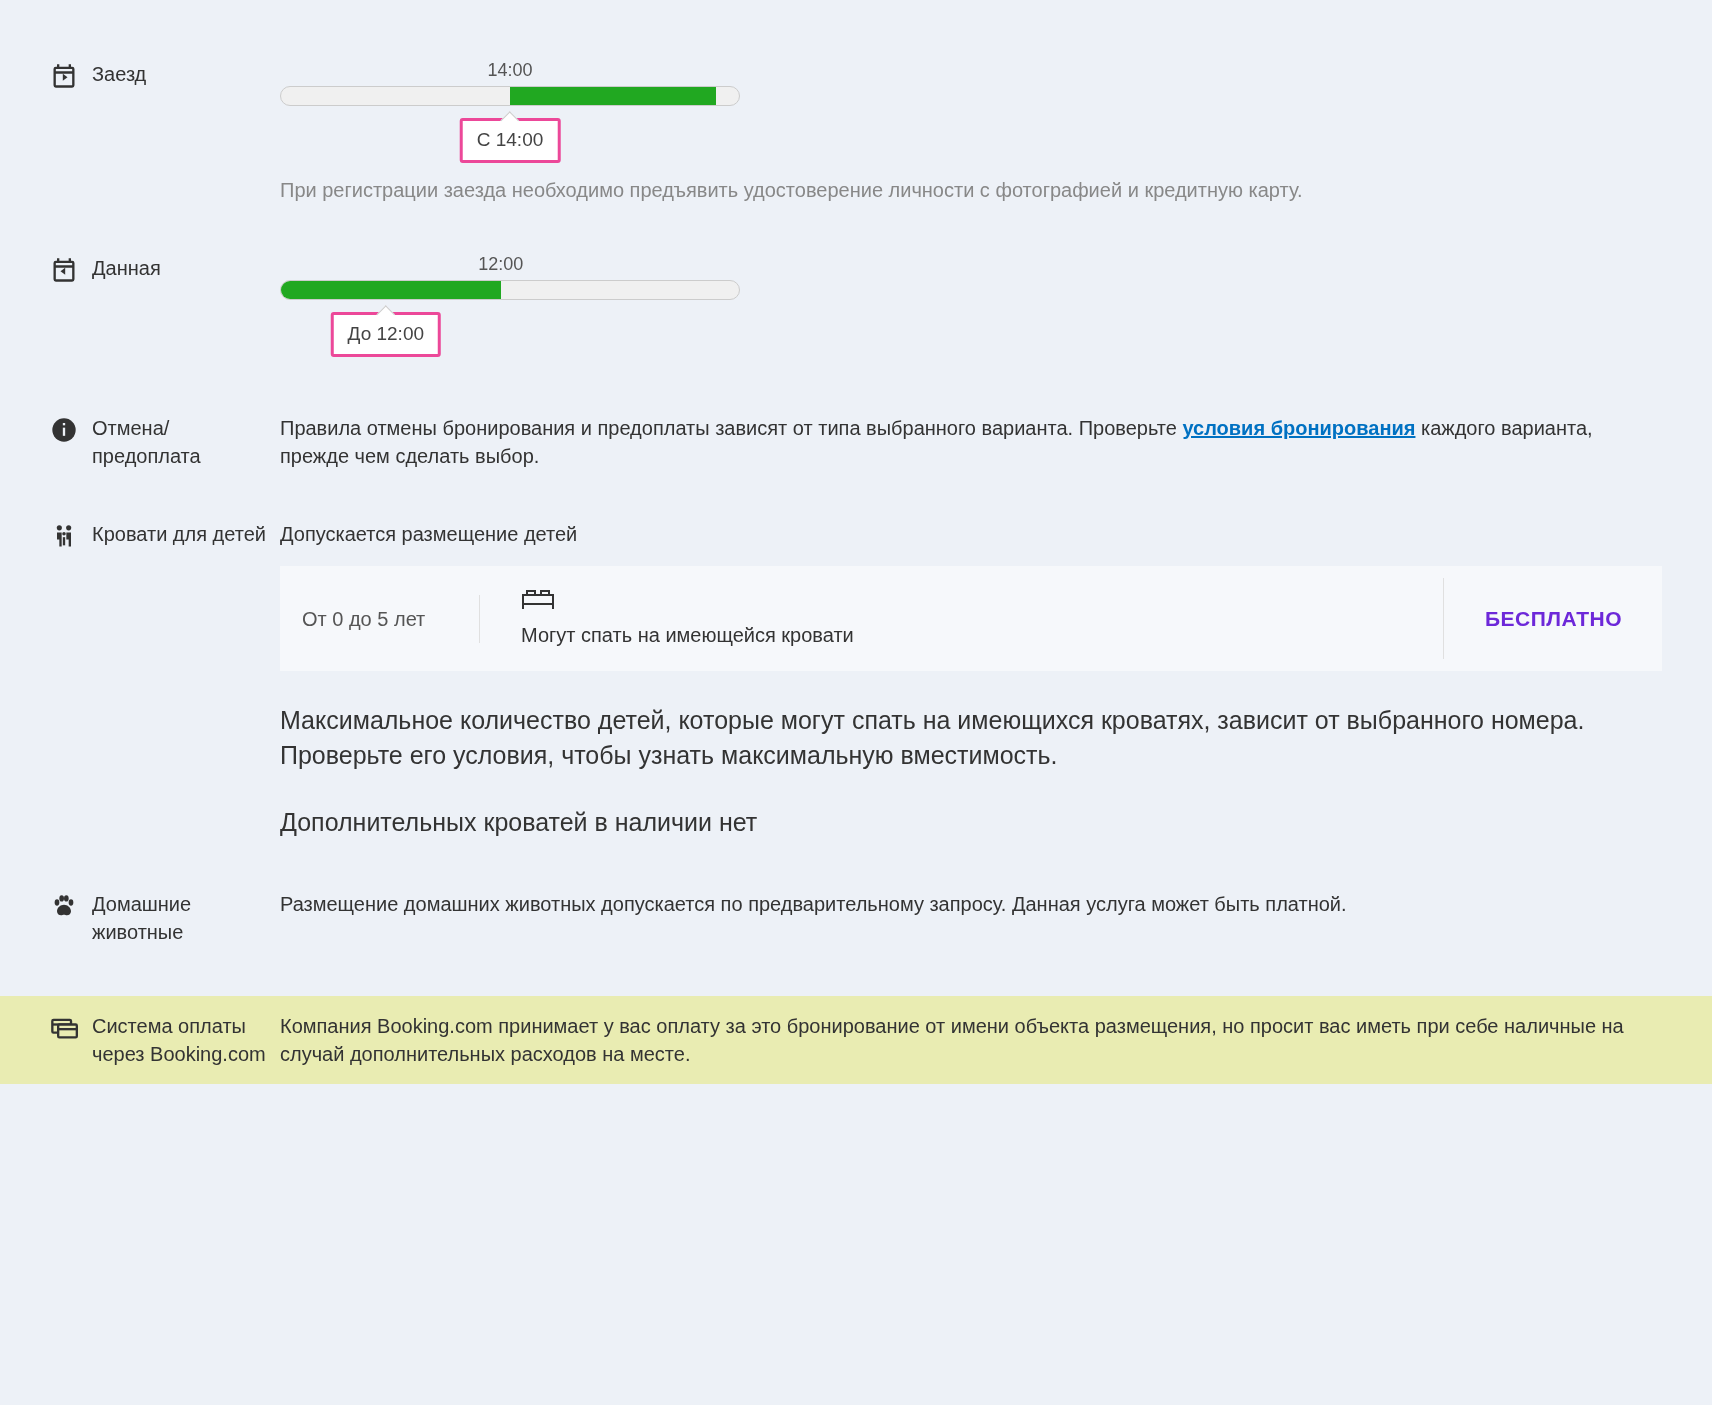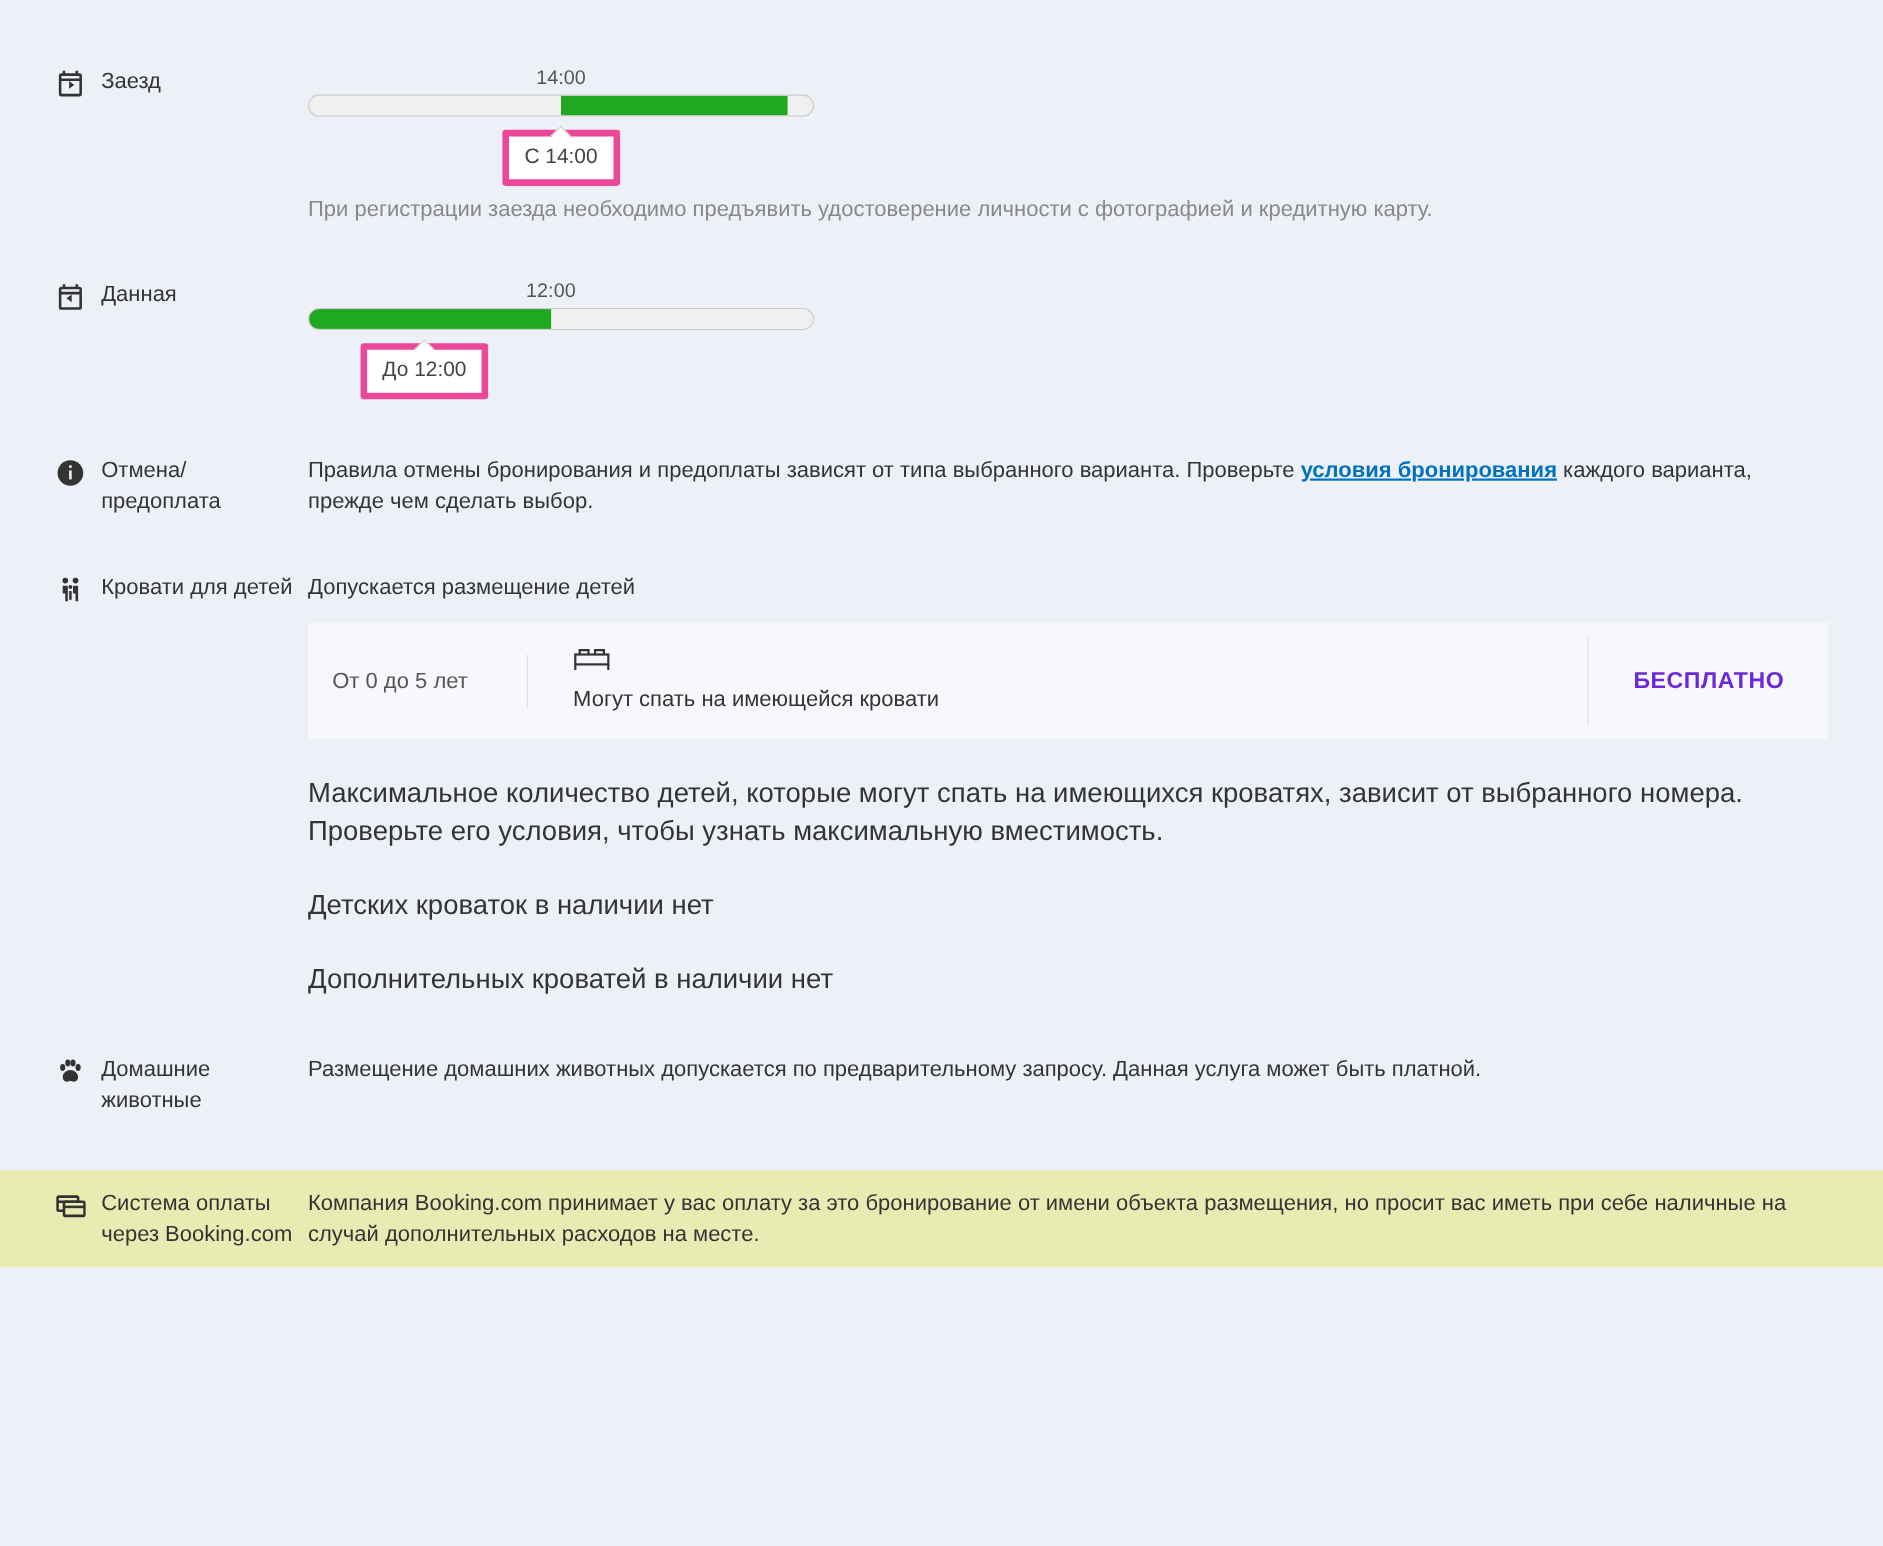--- a/index.html
+++ b/index.html
@@ -68,21 +68,21 @@
 }
 .bar-fill {
   position: absolute;
   top: 0;
   bottom: 0;
   background: #21a821;
 }
 .bar-tooltip {
   display: inline-block;
   background: #fff;
-  border: 6px solid #ec4899;
+  border: 3px solid #ec4899;
   border-radius: 3px;
   padding: 6px 14px;
   font-size: 19px;
   color: #444;
   margin-top: 12px;
   position: relative;
 }
 .bar-tooltip::before {
   content: '';
   position: absolute;
@@ -239,21 +239,20 @@
                 <path d="M2 16v5M32 16v5M6 7V3h8v4M20 7V3h8v4"></path>
               </svg>
           </span>
           <span>Могут спать на имеющейся кровати</span>
         </div>
         <div class="child-cell price">
           <span>БЕСПЛАТНО</span>
         </div>
       </div>
       <p class="para">Максимальное количество детей, которые могут спать на имеющихся кроватях, зависит от выбранного номера. Проверьте его условия, чтобы узнать максимальную вместимость.</p>
-      <p class="para">Детских кроваток в наличии нет</p>
       <p class="para">Дополнительных кроватей в наличии нет</p>
     </div>
   </div>
 
   <div class="row">
     <div class="label-col">
       <span class="icon">
         <svg viewBox="0 0 24 24" fill="currentColor">
             <ellipse cx="6" cy="9" rx="2" ry="2.7"></ellipse>
             <ellipse cx="10" cy="5.5" rx="2" ry="2.7"></ellipse>

